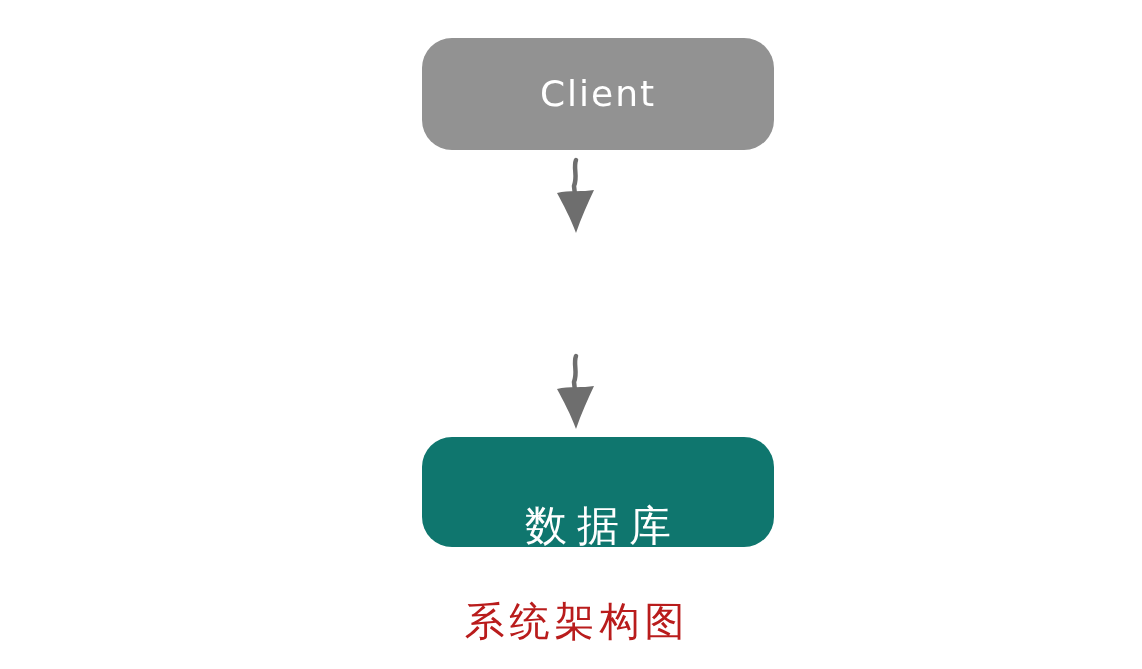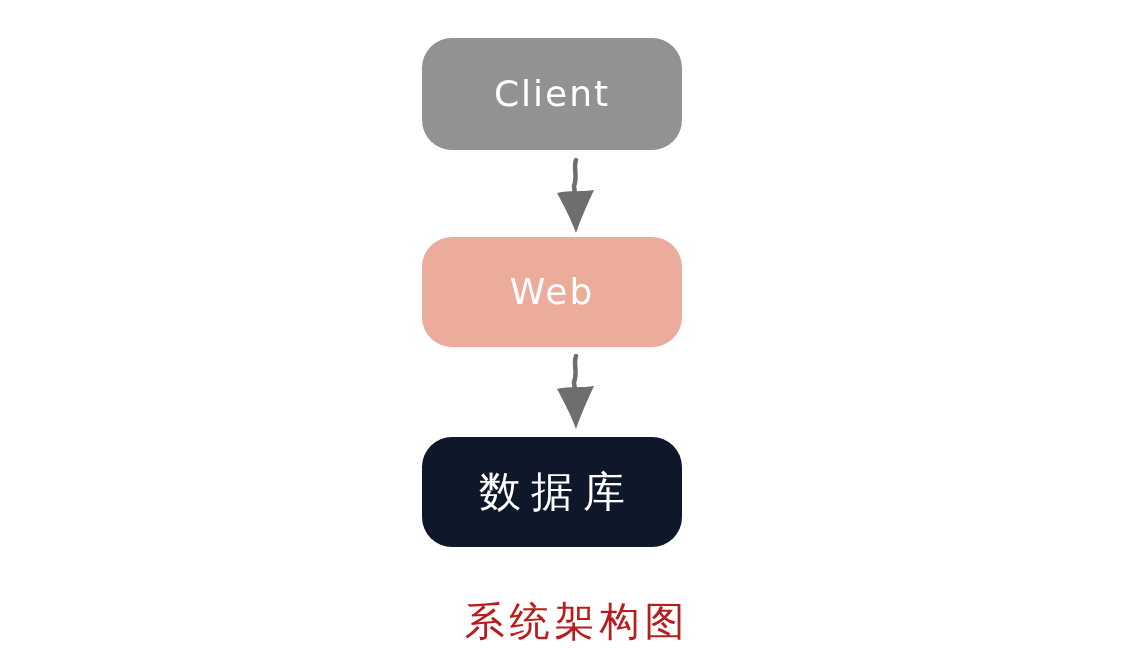--- a/index.html
+++ b/index.html
@@ -11,21 +11,21 @@
   .canvas {
     position: relative;
     width: 1142px;
     height: 669px;
     background: #ffffff;
     overflow: hidden;
   }
   .node {
     position: absolute;
     left: 422px;
-    width: 260px;
+    width: 352px;
     border-radius: 30px;
     display: flex;
     align-items: center;
     justify-content: center;
   }
   .node-client   { top: 38px;  height: 112px; }
   .node-web      { top: 237px; height: 110px; }
   .node-database { top: 437px; height: 110px; }
   .node-label {
     font-size: 36px;
@@ -66,28 +66,25 @@
 
   <div class="node node-client" style="background-color: rgb(146, 146, 146);">
     <span class="node-label" style="color: rgb(255, 255, 255);">Client</span>
   </div>
 
   <svg class="arrow arrow-1" viewBox="0 0 48 80" style="color: rgb(110, 110, 110);">
     <path d="M25 3 C22 11, 27 19, 23 29 L24 38" fill="none" stroke="currentColor" stroke-width="4.5" stroke-linecap="round"></path>
     <path d="M6 36 C18 33, 32 35, 43 33 C37 46, 30 61, 25 76 C20 62, 12 47, 6 36 Z" fill="currentColor"></path>
   </svg>
 
-  <div class="node node-web" style="background-color: rgb(236, 172, 155);">
-    <span class="node-label" style="color: rgb(255, 255, 255);">Web</span>
-  </div>
 
   <svg class="arrow arrow-2" viewBox="0 0 48 80" style="color: rgb(110, 110, 110);">
     <path d="M25 3 C22 11, 27 19, 23 29 L24 38" fill="none" stroke="currentColor" stroke-width="4.5" stroke-linecap="round"></path>
     <path d="M6 36 C18 33, 32 35, 43 33 C37 46, 30 61, 25 76 C20 62, 12 47, 6 36 Z" fill="currentColor"></path>
   </svg>
 
-  <div class="node node-database" style="background-color: #0f172a;">
+  <div class="node node-database" style="background-color: #0f766e; align-items: flex-end;">
     <span class="node-label" style="color: rgb(255, 255, 255);">数据库</span>
   </div>
 
   <div class="caption" style="color: #b91c1c;">系统架构图</div>
 
 </div>
 
 </body></html>

